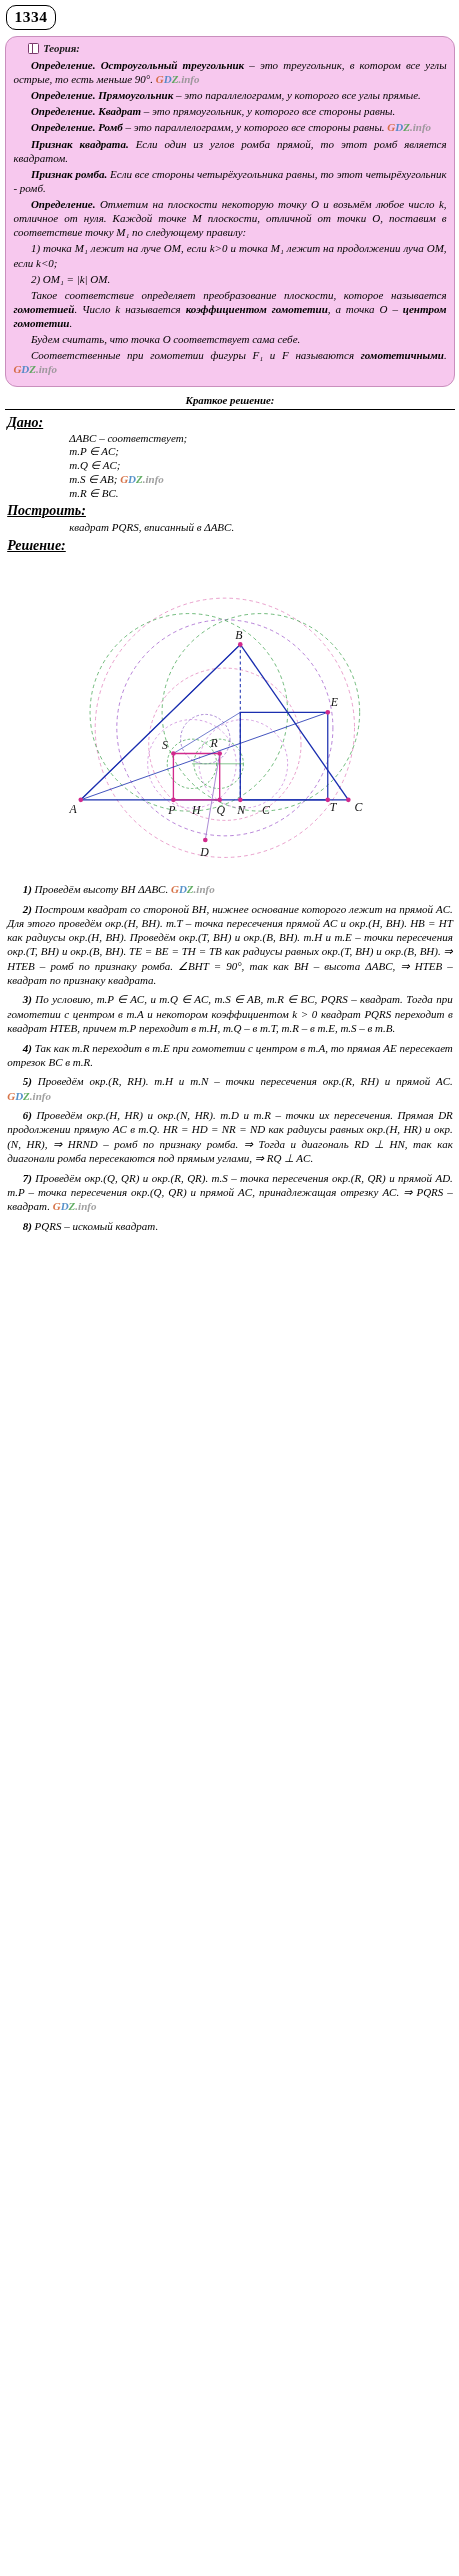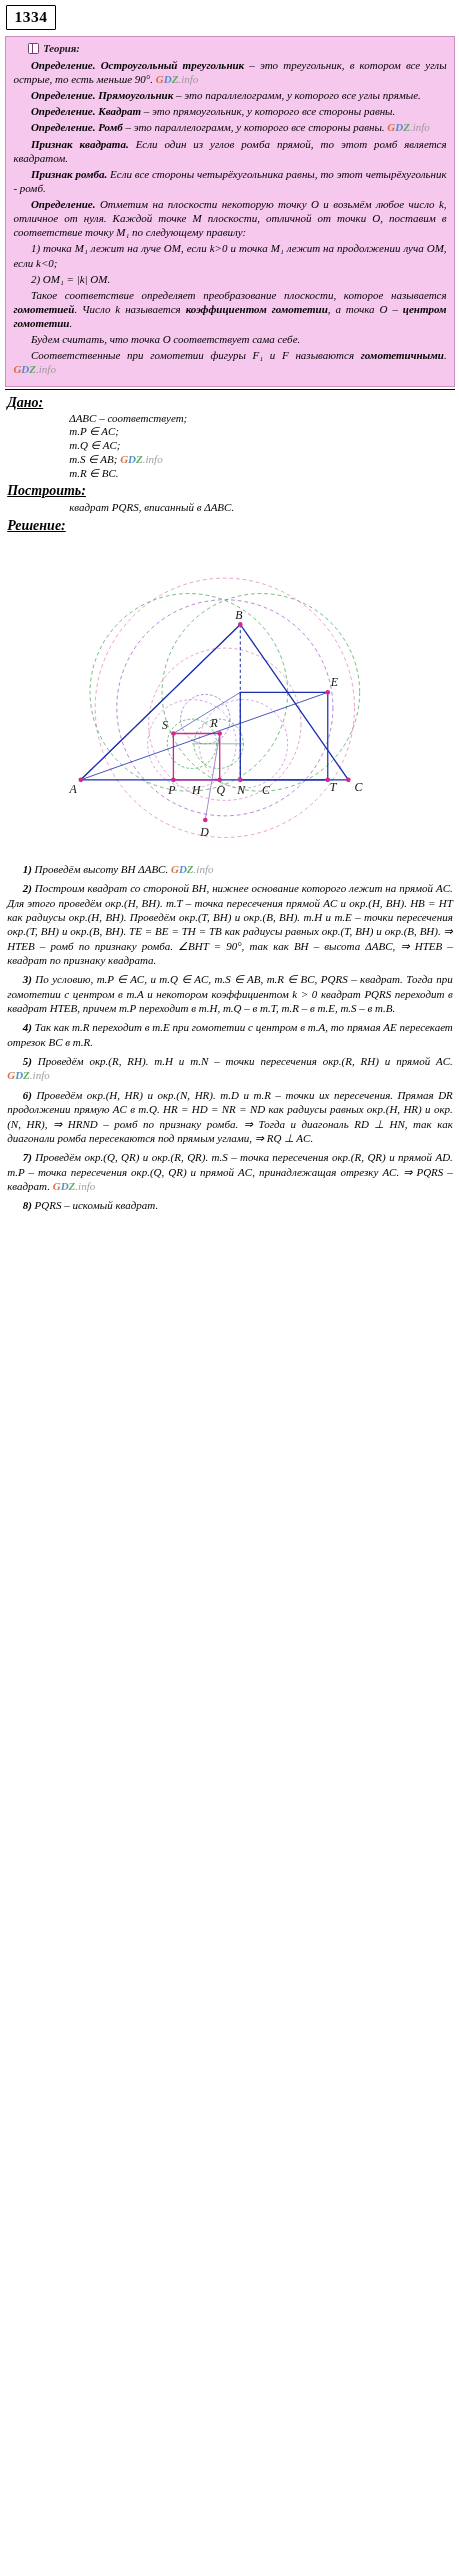--- a/index.html
+++ b/index.html
@@ -18,34 +18,34 @@
     min-height: 3035px;
     background: #ffffff;
     box-sizing: border-box;
     padding: 0 0 10.3px 0;
   }
   
   .task-num {
     margin: 5.2px 0 0 6.2px;
     display: inline-block;
     border: 1.5px solid #000;
-    border-radius: 1px;
+    border-radius: 10px;
     padding: 2.1px 7.2px 3.1px 7.2px;
     font-family: "Liberation Serif", serif;
     font-size: 15.5px;
     font-weight: bold;
     letter-spacing: 0.5px;
     background: #ffffff;
   }
   
   .theory {
     margin: 5.2px 5.2px 0 5.2px;
     background: #f7c8ee;
     border: 0.5px solid #c98fbd;
-    border-radius: 0;
+    border-radius: 12px;
     padding: 5.2px 7.2px 7.2px 7.2px;
     box-sizing: border-box;
   }
   .theory-head {
     display: flex;
     align-items: center;
     gap: 4.1px;
     margin: 0 0 4.1px 14.4px;
   }
   .theory-head .book-icon {
@@ -87,21 +87,21 @@
   }
   .wm {
     color: #8f8f8f;
     font-style: italic;
     font-weight: normal;
     opacity: .85;
   }
   .wm-g { color: #d05c2a; font-weight: bold; }
   .wm-d { color: #3a7fc1; font-weight: bold; }
   .wm-z { color: #47a04a; font-weight: bold; }
-  .wm-i { color: #8f8f8f; }
+  .wm-i { color: #8f8f8f; font-weight: bold; }
   .center { text-align: center; text-indent: 0; }
   
   .short-head {
     margin: 7.2px 0 3.1px 0;
     text-align: center;
     font-style: italic;
     font-weight: bold;
     font-size: 10.8px;
   }
   .rule {
@@ -208,20 +208,21 @@
 
     <p>Будем считать, что точка O соответствует сама себе.</p>
 
     <p>
       Соответственные при гомотетии фигуры F₁ и F называются <b>гомотетичными</b>.
       <span class="wm"><span class="wm-g">G</span><span class="wm-d">D</span><span class="wm-z">Z</span><span class="wm-i">.info</span></span>
     </p>
   </div>
 
   
+  <div class="short-head">Краткое решение:</div>
   <div class="rule"></div>
 
   <div class="body-block">
 
     <div class="lbl">Дано:</div>
     <div class="given-line">ΔABC – соответствует;</div>
     <div class="given-line">m.P ∈ AC;</div>
     <div class="given-line">
       <span>m.Q ∈ AC;</span>
     </div>

